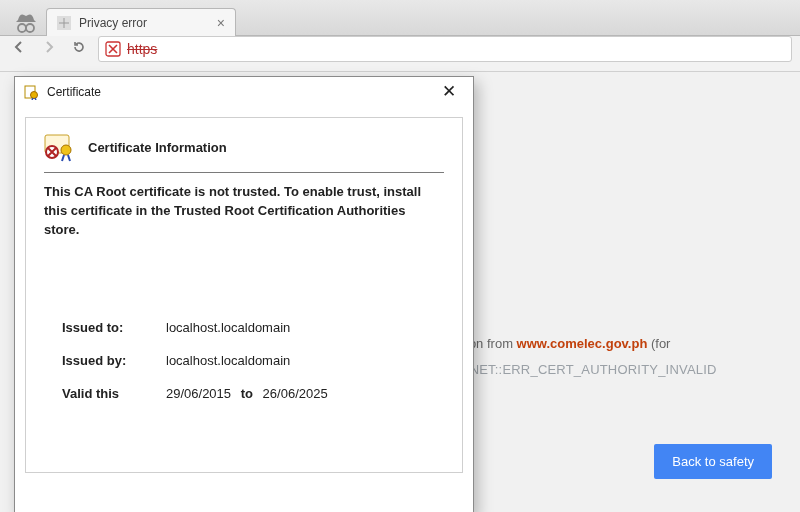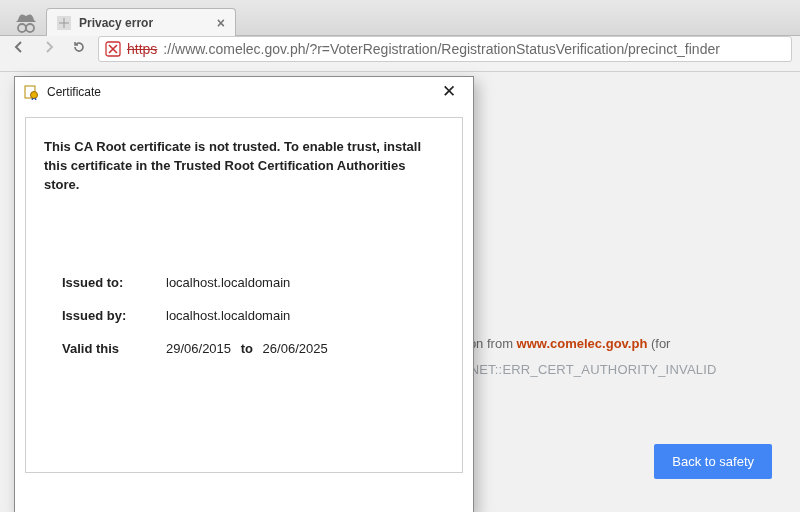--- a/index.html
+++ b/index.html
@@ -21,21 +21,21 @@
     border-bottom: 1px solid #b7b7b7;
   }
   .incognito { width: 40px; display:flex; align-items:center; justify-content:center; }
   .tab {
     display: flex; align-items: center; gap: 8px;
     background: #f6f6f6;
     border: 1px solid #b7b7b7; border-bottom: none;
     border-radius: 4px 4px 0 0;
     padding: 6px 10px; margin-bottom: -1px;
     width: 190px; height: 28px;
-    font-size: 12px; color: #444; font-weight: bold;
+    font-size: 12px; color: #444;
   }
   .tab .favicon { width:14px; height:14px; }
   .tab .title { flex:1; white-space:nowrap; overflow:hidden; text-overflow:ellipsis; }
   .tab .x { color:#777; font-size:14px; line-height:1; }
   .toolbar {
     display:flex; align-items:flex-start; gap:8px;
     height: 36px;
     padding: 0 8px;
     border-bottom: 1px solid #d0d0d0;
     background:#f2f2f2;
@@ -163,21 +163,20 @@
       </svg>
   </div>
   <div class="omnibox">
     <span class="badicon">
       <svg width="16" height="16" viewBox="0 0 16 16">
         <rect x="1" y="1" width="14" height="14" rx="2" fill="#fff" stroke="#c33" stroke-width="1.3"></rect>
         <path d="M4 4 L12 12 M12 4 L4 12" stroke="#c33" stroke-width="1.6"></path>
       </svg>
     </span>
     <span class="https">https</span>
-      <span class="rest">://www.comelec.gov.ph/?r=VoterRegistration/RegistrationStatusVerification/precinct_finder</span>
   </div>
 </div>
 
 <div class="content">
 
   <div class="interstitial">
     <h1>ate</h1>
     <p>
       <span>rmation from </span><b>www.comelec.gov.ph</b><span> (for</span>
     </p>
@@ -194,20 +193,32 @@
           <rect x="2" y="2" width="10" height="12" fill="#fff" stroke="#b58b00" stroke-width="1"></rect>
           <circle cx="11" cy="11" r="3.5" fill="#e8b000" stroke="#a06a00"></circle>
           <path d="M10 14 L9 16 M12 14 L13 16" stroke="#3050b0" stroke-width="1.5"></path>
         </svg>
       </span>
       <span>Certificate</span>
       <span class="spacer"></span>
       <span class="x">✕</span>
     </div>
     <div class="cert-body">
+      <div class="cert-head">
+        <span>
+          <svg width="34" height="30" viewBox="0 0 34 30">
+            <rect x="1" y="3" width="24" height="18" rx="2" fill="#fff6d8" stroke="#c8a028" stroke-width="1"></rect>
+            <circle cx="8" cy="20" r="6" fill="#fff" stroke="#b02424" stroke-width="2"></circle>
+            <path d="M4 16 L12 24 M12 16 L4 24" stroke="#b02424" stroke-width="2"></path>
+            <circle cx="22" cy="18" r="5" fill="#efc21a" stroke="#a87400"></circle>
+            <path d="M20 23 L18 29 M24 23 L26 29" stroke="#2b4db0" stroke-width="2"></path>
+          </svg>
+        </span>
+        <b>Certificate Information</b>
+      </div>
       <div class="cert-msg">This CA Root certificate is not trusted. To enable trust, install this certificate in the Trusted Root Certification Authorities store.</div>
       <div class="cert-fields">
         <div class="cert-row">
           <span class="k">Issued to:</span>
           <span class="v">localhost.localdomain</span>
         </div>
         <div class="cert-row">
           <span class="k">Issued by:</span>
           <span class="v">localhost.localdomain</span>
         </div>

